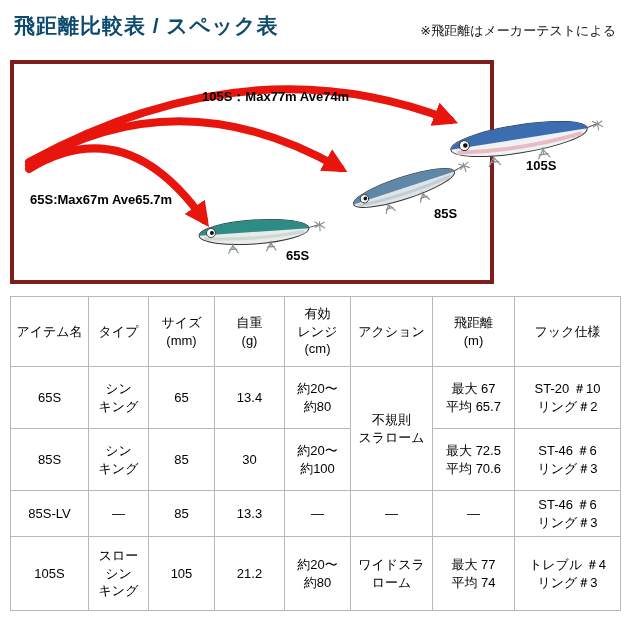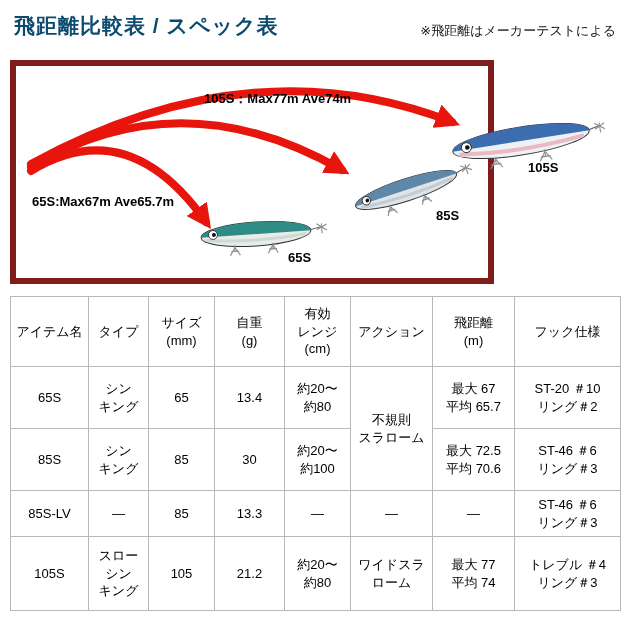--- a/index.html
+++ b/index.html
@@ -13,21 +13,21 @@
     position:absolute;left:14px;top:12px;margin:0;
     font-size:21px;font-weight:bold;letter-spacing:1px;color:#0c4a6e;
   }
   .page-note{
     position:absolute;right:14px;top:22px;
     font-size:13px;color:#111;
   }
   
   .diagram-box{
     position:absolute;left:10px;top:60px;width:484px;height:224px;
-    border:6px solid #7f1d1d;background:#fff;box-sizing:border-box;
+    border:4px solid #7f1d1d;background:#fff;box-sizing:border-box;
   }
   .diagram-box svg{position:absolute;left:0;top:0;}
   .dist-label{
     position:absolute;font-size:13px;font-weight:bold;color:#000;white-space:nowrap;
   }
   .lure-name{
     position:absolute;font-size:13px;font-weight:bold;color:#000;white-space:nowrap;
   }
   
   .spec-table{

